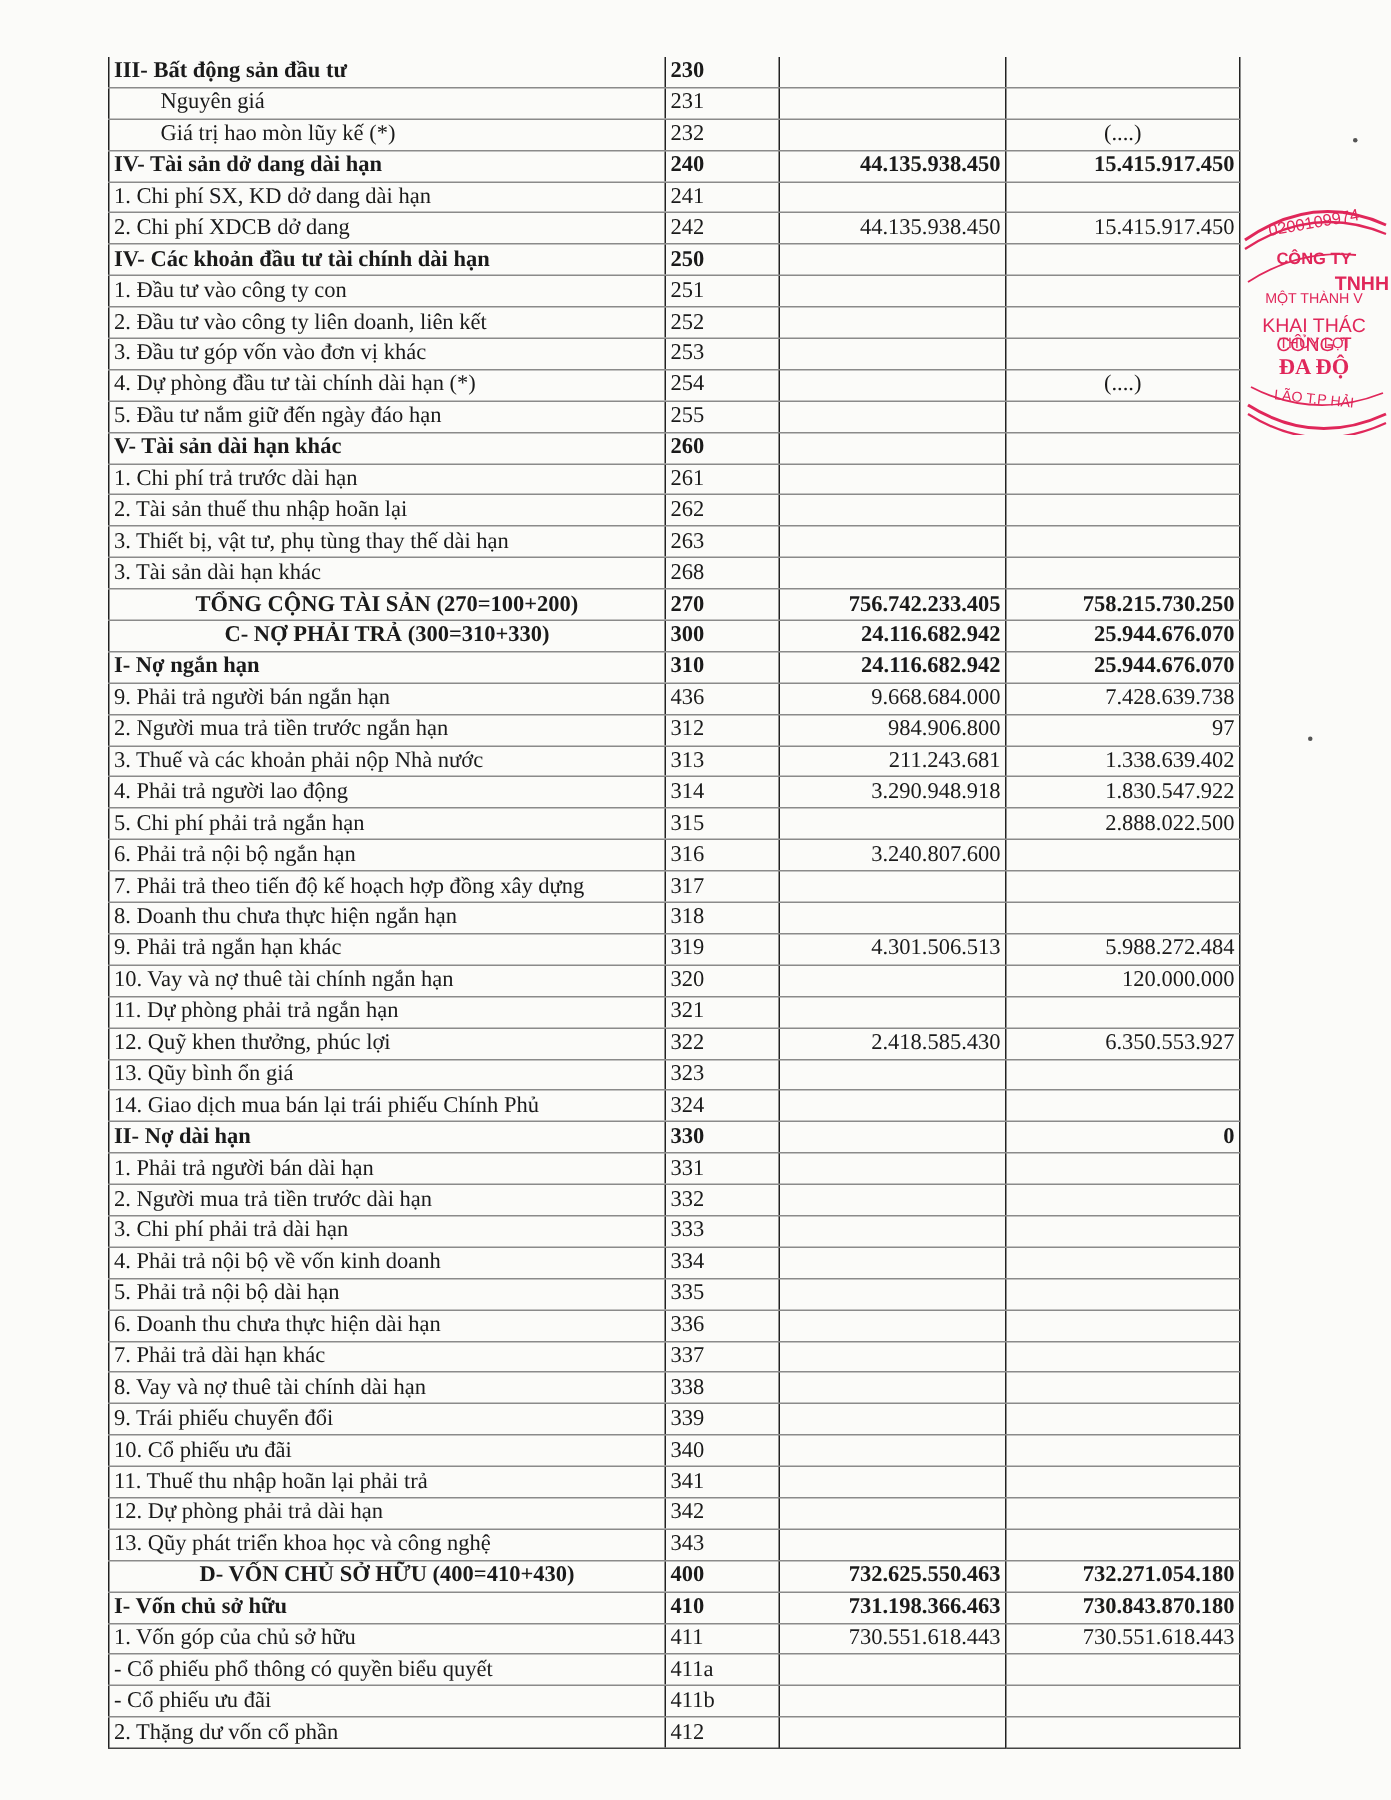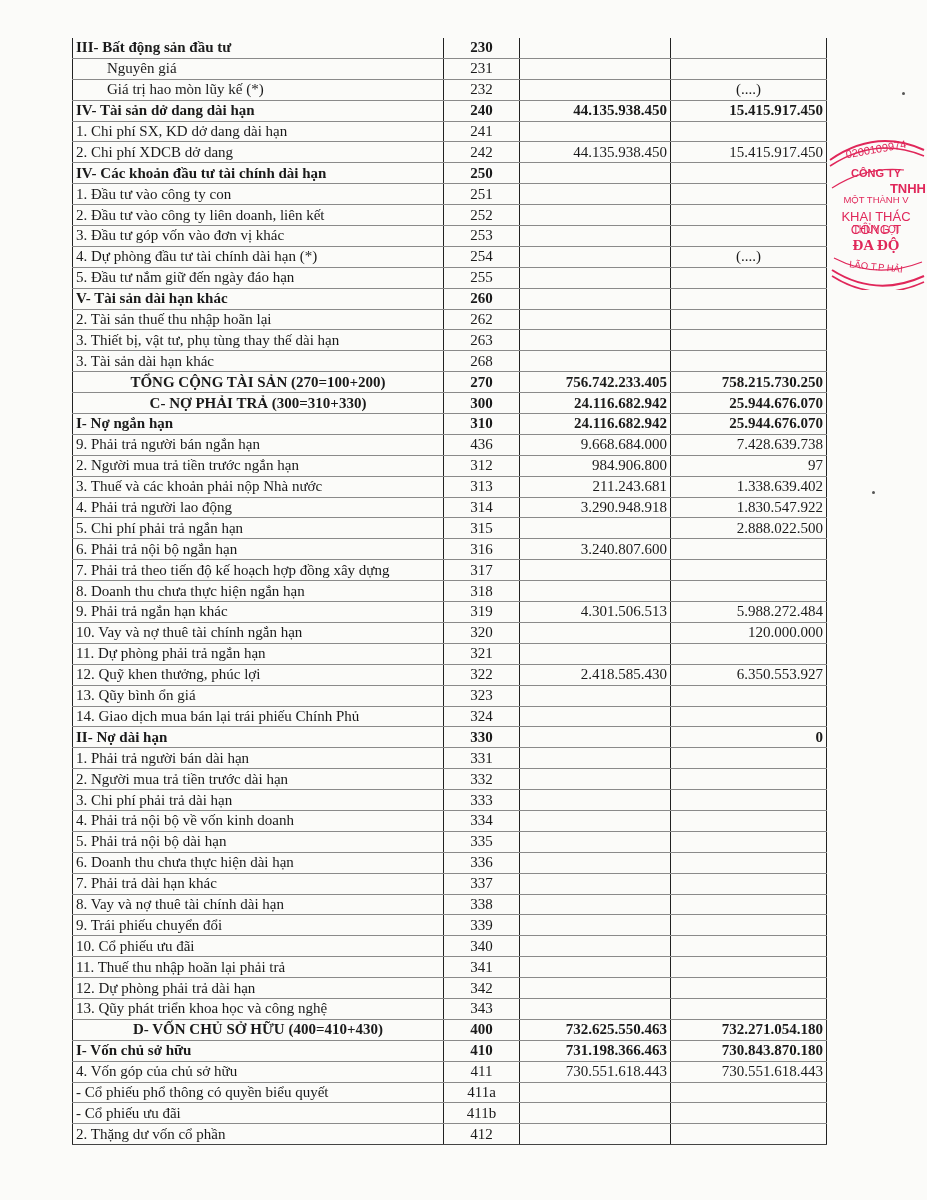--- a/index.html
+++ b/index.html
@@ -9,21 +9,21 @@
   }
   .sheet {
     position:absolute; left:72px; top:38px; width:750px;
     border-collapse:collapse; table-layout:fixed;
   }
   .sheet td {
     height:19.9px; padding:0 3px; font-size:15px; line-height:19px;
     border-bottom:1px solid #8a8a8a; white-space:nowrap; overflow:hidden;
   }
   .sheet td.c-label { border-left:1.5px solid #222; width:364px; }
-  .sheet td.c-code { border-left:1.5px solid #222; border-right:1.5px solid #222; text-align:center; width:69px; }
+  .sheet td.c-code { border-left:1.5px solid #222; border-right:1.5px solid #222; width:69px; }
   .sheet td.c-a { text-align:right; width:144px; border-right:1.5px solid #222; }
   .sheet td.c-b { text-align:right; width:149px; border-right:1.5px solid #222; }
   .sheet tr.bold td { font-weight:bold; }
   .sheet tr.center td.c-label { text-align:center; }
   .sheet tr.indent td.c-label { padding-left:34px; }
   .sheet tr.thick td { border-top:1.5px solid #222; }
   .sheet tr.last td { border-bottom:1.5px solid #444;margin-left:32px; }
   .sheet td.paren { text-align:center; font-weight:normal; }
   .stamp {
     position:absolute; left:826px; top:130px; width:100px; height:160px;
@@ -110,20 +110,26 @@
         <td class="c-a"></td>
         <td class="c-b"></td>
       </tr>
       <tr class="bold">
         <td class="c-label">V- Tài sản dài hạn khác</td>
         <td class="c-code">260</td>
         <td class="c-a"></td>
         <td class="c-b"></td>
       </tr>
       <tr class="">
+        <td class="c-label">1. Chi phí trả trước dài hạn</td>
+        <td class="c-code">261</td>
+        <td class="c-a"></td>
+        <td class="c-b"></td>
+      </tr>
+      <tr class="">
         <td class="c-label">2. Tài sản thuế thu nhập hoãn lại</td>
         <td class="c-code">262</td>
         <td class="c-a"></td>
         <td class="c-b"></td>
       </tr>
       <tr class="">
         <td class="c-label">3. Thiết bị, vật tư, phụ tùng thay thế dài hạn</td>
         <td class="c-code">263</td>
         <td class="c-a"></td>
         <td class="c-b"></td>
@@ -326,21 +332,21 @@
         <td class="c-a">732.625.550.463</td>
         <td class="c-b">732.271.054.180</td>
       </tr>
       <tr class="bold">
         <td class="c-label">I- Vốn chủ sở hữu</td>
         <td class="c-code">410</td>
         <td class="c-a">731.198.366.463</td>
         <td class="c-b">730.843.870.180</td>
       </tr>
       <tr class="">
-        <td class="c-label">4. Vốn góp của chủ sở hữu</td>
+        <td class="c-label">1. Vốn góp của chủ sở hữu</td>
         <td class="c-code">411</td>
         <td class="c-a">730.551.618.443</td>
         <td class="c-b">730.551.618.443</td>
       </tr>
       <tr class="">
         <td class="c-label">- Cổ phiếu phổ thông có quyền biểu quyết</td>
         <td class="c-code">411a</td>
         <td class="c-a"></td>
         <td class="c-b"></td>
       </tr>

